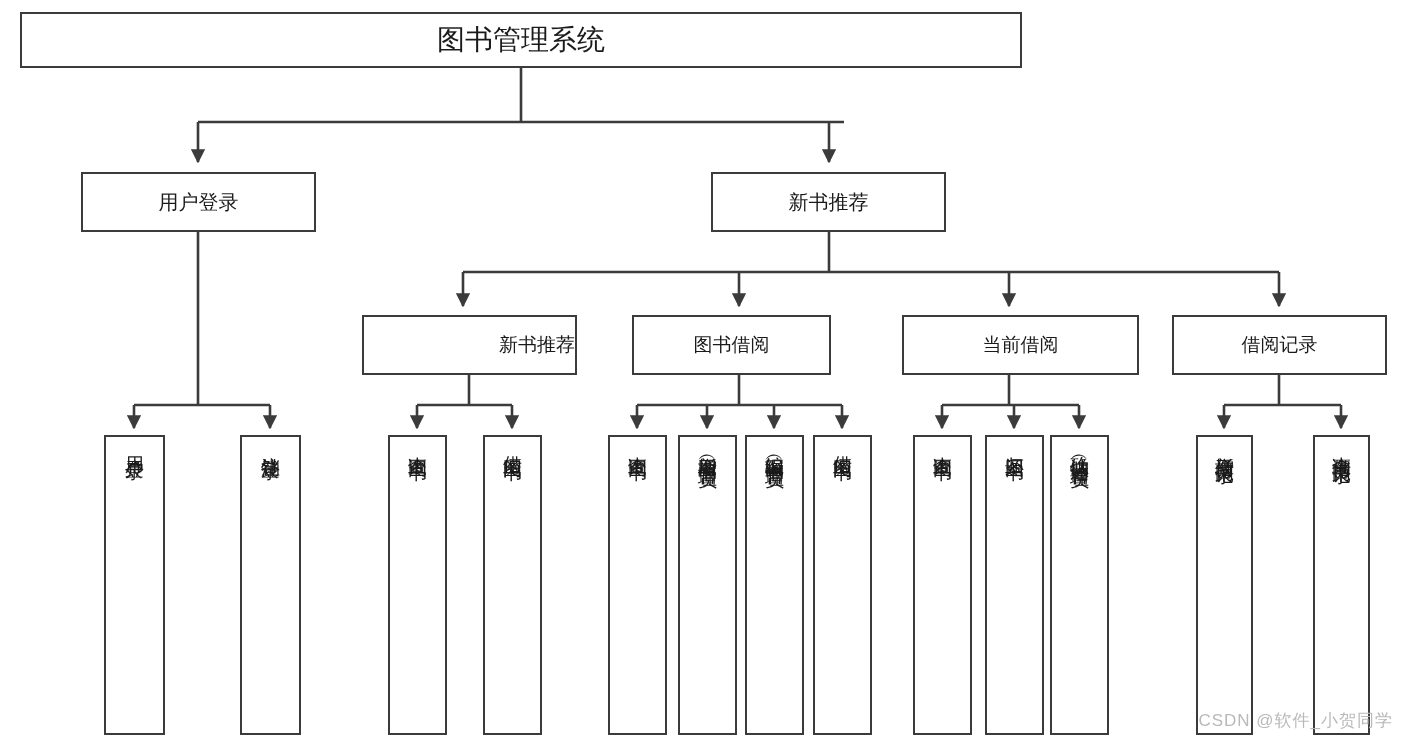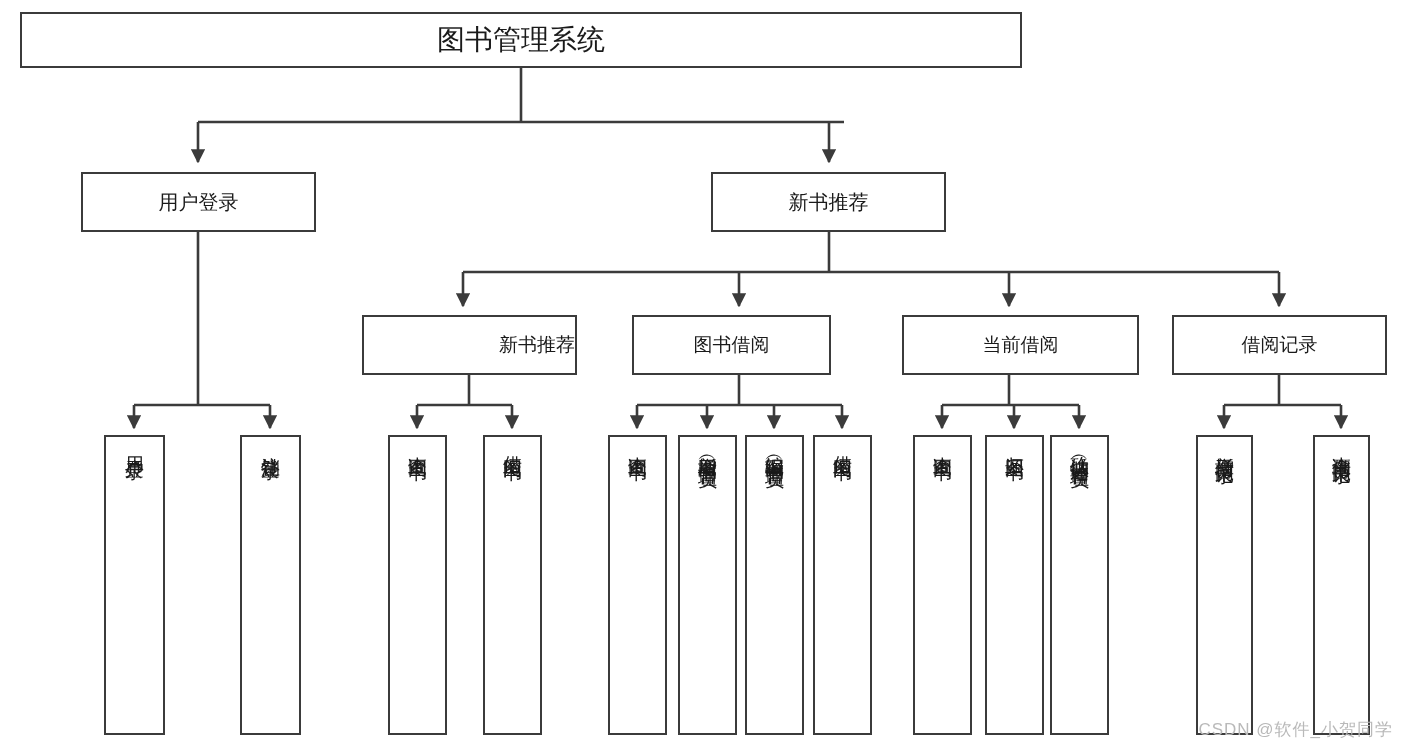--- a/index.html
+++ b/index.html
@@ -52,21 +52,21 @@
   .vtext {
     writing-mode: vertical-rl;
     text-orientation: upright;
     letter-spacing: 2px;
     line-height: 1.05;
     white-space: nowrap;
   }
   .watermark {
     position: absolute;
     right: 12px;
-    bottom: 6px;
+    bottom: 15px;
     font-size: 17px;
     color: #b9b9b9;
     letter-spacing: 1px;
     white-space: nowrap;
   }
 </style>
 </head>
 <body>
 
 <div id="canvas">

